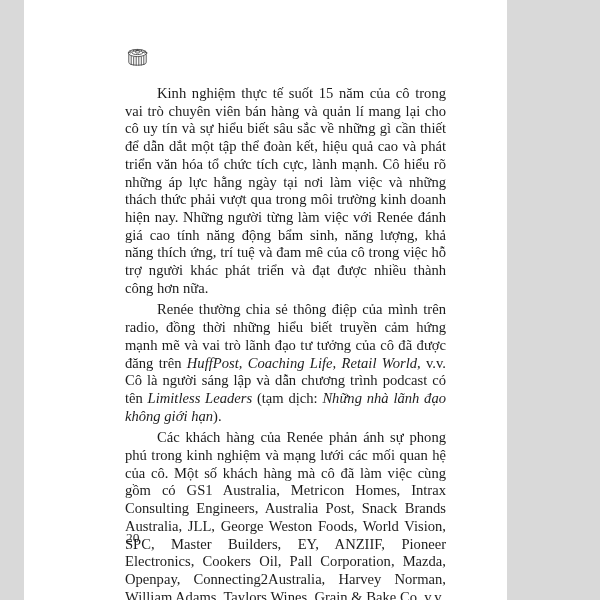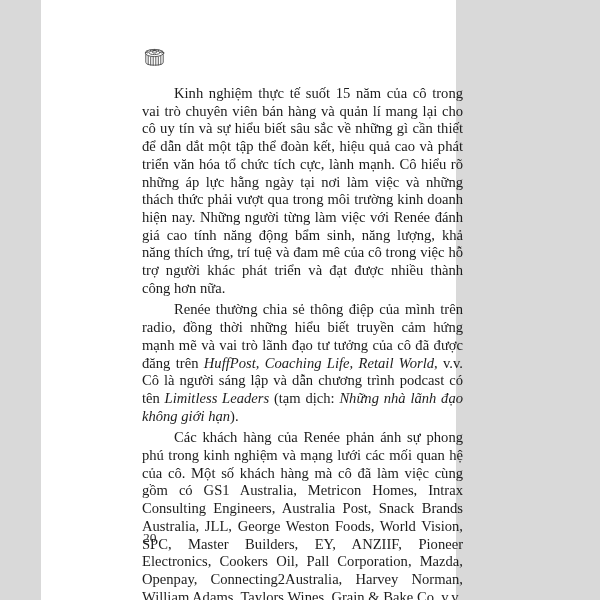--- a/index.html
+++ b/index.html
@@ -12,23 +12,23 @@
     font-family: "Liberation Serif", "DejaVu Serif", serif;
   }
   .stage {
     position: relative;
     width: 600px;
     height: 600px;
     background: #d9d9d9;
   }
   .paper {
     position: absolute;
-    left: 41px;
+    left: 24px;
     top: 0;
-    width: 415px;
+    width: 483px;
     height: 600px;
     background: #ffffff;
   }
   .ornament {
     position: absolute;
     left: 100px;
     top: 44px;
     width: 27px;
     height: 27px;
   }

